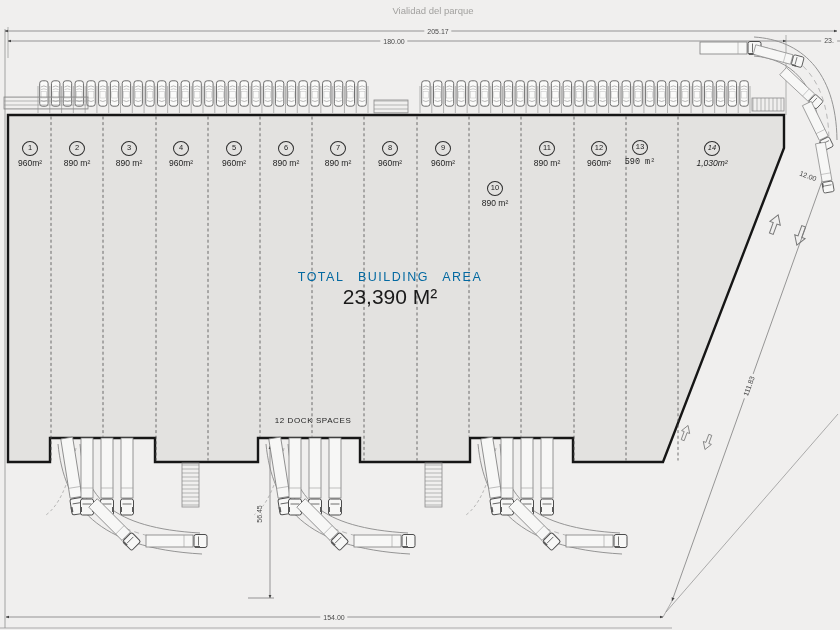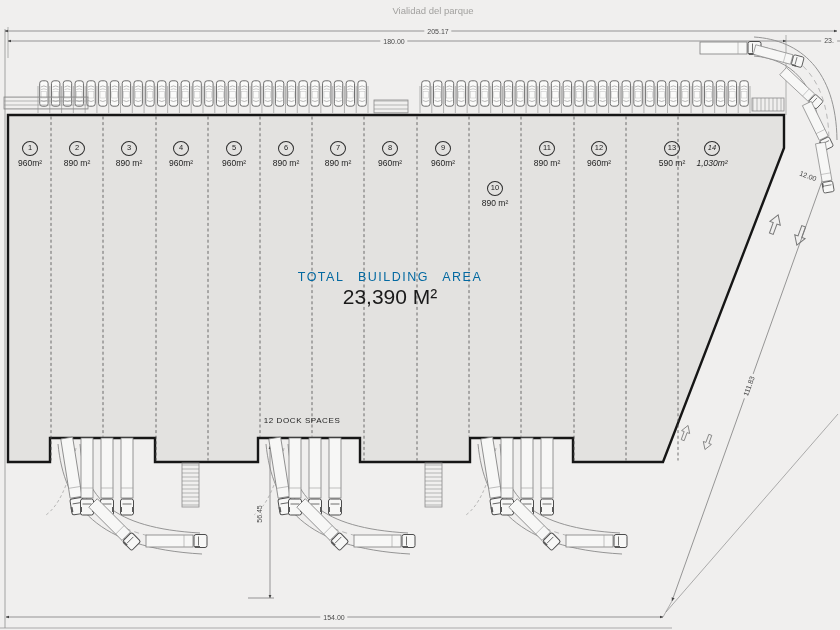--- a/index.html
+++ b/index.html
@@ -300,29 +300,29 @@
     <div class="lbl road" style="left:433px;top:5px">Vialidad del parque</div>
     <div class="lbl dim" style="left:438px;top:31px">205.17</div>
     <div class="lbl dim" style="left:394px;top:41px">180.00</div>
     <div class="lbl dim" style="left:829px;top:40px">23.</div>
     <div class="lbl dim" style="left:334px;top:617px">154.00</div>
     <div class="lbl dim r90" style="left:259px;top:514px">56.45</div>
     <div class="lbl dim r70" style="left:749px;top:386px">111.83</div>
     <div class="lbl dim r20" style="left:808px;top:176px">12.00</div>
     <div class="lbl tot-title" style="left:390px;top:277px">TOTAL BUILDING AREA</div>
     <div class="lbl tot-val" style="left:390px;top:297px">23,390 M²</div>
-    <div class="lbl dock-lbl" style="left:302px;top:420px">12 DOCK SPACES</div>
+    <div class="lbl dock-lbl" style="left:313px;top:420px">12 DOCK SPACES</div>
   <div class="unit" style="left: 30px;"><span class="unum">1</span><div class="uarea">960m²</div></div>
       <div class="unit" style="left: 77px;"><span class="unum">2</span><div class="uarea">890 m²</div></div>
       <div class="unit" style="left: 129px;"><span class="unum">3</span><div class="uarea">890 m²</div></div>
       <div class="unit" style="left: 181px;"><span class="unum">4</span><div class="uarea">960m²</div></div>
       <div class="unit" style="left: 234px;"><span class="unum">5</span><div class="uarea">960m²</div></div>
       <div class="unit" style="left: 286px;"><span class="unum">6</span><div class="uarea">890 m²</div></div>
       <div class="unit" style="left: 338px;"><span class="unum">7</span><div class="uarea">890 m²</div></div>
       <div class="unit" style="left: 390px;"><span class="unum">8</span><div class="uarea">960m²</div></div>
       <div class="unit" style="left: 443px;"><span class="unum">9</span><div class="uarea">960m²</div></div>
       <div class="unit" style="left: 495px; margin-top: 40px;"><span class="unum">10</span><div class="uarea">890 m²</div></div>
       <div class="unit" style="left: 547px;"><span class="unum">11</span><div class="uarea">890 m²</div></div>
       <div class="unit" style="left: 599px;"><span class="unum">12</span><div class="uarea">960m²</div></div>
-      <div class="unit" style="left: 672px;"><span class="unum">13</span><div class="uarea">590 m²</div></div>
+      <div class="unit" style="left: 640px; font-family: Liberation Mono, monospace;"><span class="unum">13</span><div class="uarea">590 m²</div></div>
       <div class="unit" style="left: 712px; font-style: italic;"><span class="unum">14</span><div class="uarea">1,030m²</div></div>
     </div>
 </div>
 
 </body></html>

